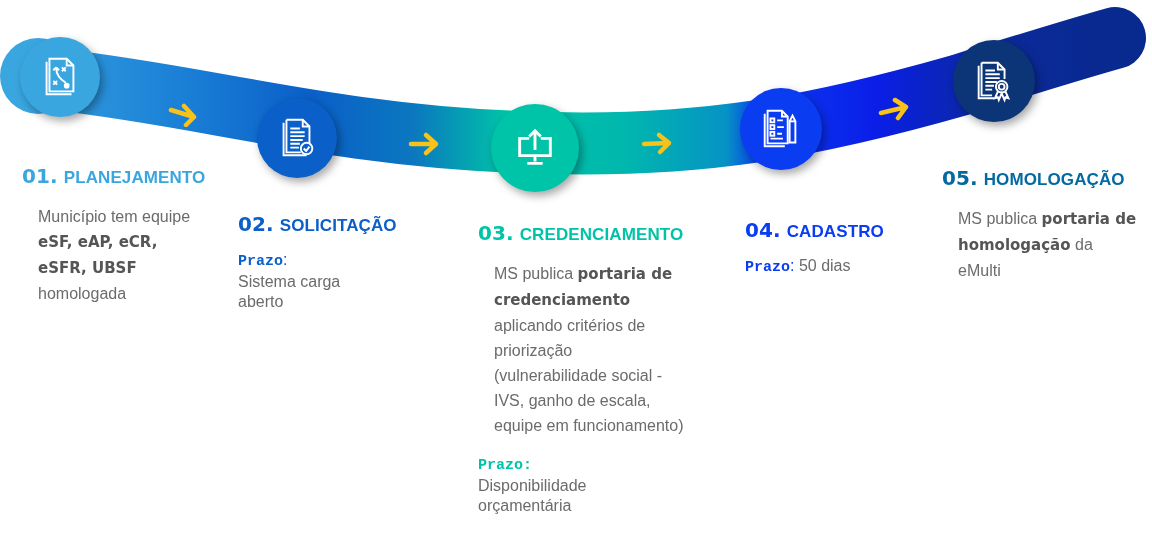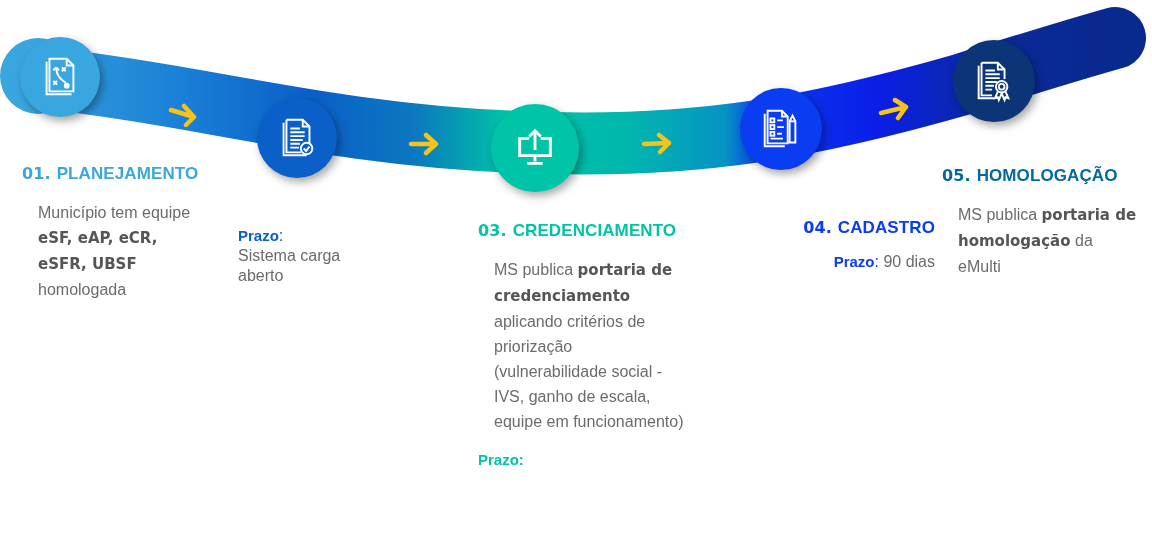--- a/index.html
+++ b/index.html
@@ -6,25 +6,25 @@
   body { width: 1152px; height: 534px; position: relative; overflow: hidden;
          font-family: "Liberation Sans", "DejaVu Sans", sans-serif; }
   .band { position: absolute; left: 0; top: 0; width: 1152px; height: 534px; }
   .node { position: absolute; border-radius: 50%;
           box-shadow: 3px 4px 8px rgba(0,0,0,0.35);
           display: flex; align-items: center; justify-content: center; }
   .node svg { width: 46px; height: 46px; }
   .arrow { position: absolute; width: 32px; height: 26px; }
   .step { position: absolute; }
   .step-title { font-size: 17px; font-weight: 700; letter-spacing: 0.1px; white-space: nowrap; margin: 0 0 10px 0; }
-  .step-title .num { font-family: "DejaVu Sans", sans-serif; font-weight: 900; font-size: 16px; margin-right: 6px; }
+  .step-title .num { font-family: "DejaVu Sans", sans-serif; font-weight: 900; font-size: 20px; margin-right: 6px; }
   .step-desc { font-size: 16px; line-height: 25px; color: #6b6b6b; margin: 16px; }
   .step-desc b { color: #555; font-family: "DejaVu Sans", sans-serif; font-weight: 700; font-size: 15px; }
   .prazo { margin-top: 14px; font-size: 16px; line-height: 20px; color: #6b6b6b; }
-  .prazo .lbl { font-family: Liberation Sans, sans-serif; font-weight: 700; font-size: 15px; }
+  .prazo .lbl { font-family: Liberation Mono, monospace; font-weight: 700; font-size: 15px; }
 </style>
 </head>
 <body>
 
 <svg class="band" viewBox="0 0 1152 534">
   <defs>
     <linearGradient id="bandGrad" x1="0" y1="0" x2="1152" y2="0" gradientUnits="userSpaceOnUse">
       <stop offset="0" stop-color="#3aa6e0"></stop>
       <stop offset="0.16" stop-color="#1a7fd6"></stop>
       <stop offset="0.27" stop-color="#0a5fc8"></stop>
@@ -111,42 +111,46 @@
 </svg>
 
 <div class="step" style="left:22px;top:164px;width:200px;">
   <div class="step-title" style="color:#3aa6e0;">
     <span class="num">01.</span><span>PLANEJAMENTO</span>
   </div>
   <p class="step-desc" style="width:160px;"><span>Município tem equipe </span><b>eSF, eAP, eCR, eSFR, UBSF</b><span> homologada</span></p>
 </div>
 
 <div class="step" style="left:238px;top:212px;width:210px;">
+  <div class="step-title" style="color:#0a5fc8;">
+    <span class="num">02.</span><span>SOLICITAÇÃO</span>
+  </div>
   <div class="prazo">
     <span class="lbl" style="color:#0a5fc8;">Prazo</span><span style="color:#0a5fc8;">:</span><br>
     <span style="display:inline-block;width:150px;">Sistema carga aberto</span>
   </div>
 </div>
 
 <div class="step" style="left:478px;top:221px;width:230px;">
   <div class="step-title" style="color:#00c4a7;">
     <span class="num">03.</span><span>CREDENCIAMENTO</span>
   </div>
   <p class="step-desc" style="width:190px;"><span>MS publica </span><b>portaria de credenciamento</b><span> aplicando critérios de priorização (vulnerabilidade social - IVS, ganho de escala, equipe em funcionamento)</span></p>
   <div class="prazo">
     <span class="lbl" style="color:#00c4a7;">Prazo</span><span class="lbl" style="color:#00c4a7;">:</span><br>
+    <span style="display:inline-block;width:150px;">Disponibilidade orçamentária</span>
   </div>
 </div>
 
-<div class="step" style="left:745px;top:218px;width:190px;text-align:right;">
+<div class="step" style="left:745px;top:218px;width:190px;">
   <div class="step-title" style="color:#0a3cf2;">
     <span class="num">04.</span><span>CADASTRO</span>
   </div>
   <div class="prazo">
-    <span class="lbl" style="color:#0a3cf2;">Prazo</span><span style="color:#0a3cf2;">: </span><span>90 dias</span>
+    <span class="lbl" style="color:#0a3cf2;">Prazo</span><span style="color:#0a3cf2;">: </span><span>50 dias</span>
   </div>
 </div>
 
 <div class="step" style="left:942px;top:166px;width:205px;">
   <div class="step-title" style="color:#0369a1;">
     <span class="num">05.</span><span>HOMOLOGAÇÃO</span>
   </div>
   <p class="step-desc" style="width:180px;"><span>MS publica </span><b>portaria de homologação</b><span> da eMulti</span></p>
 </div>
 

